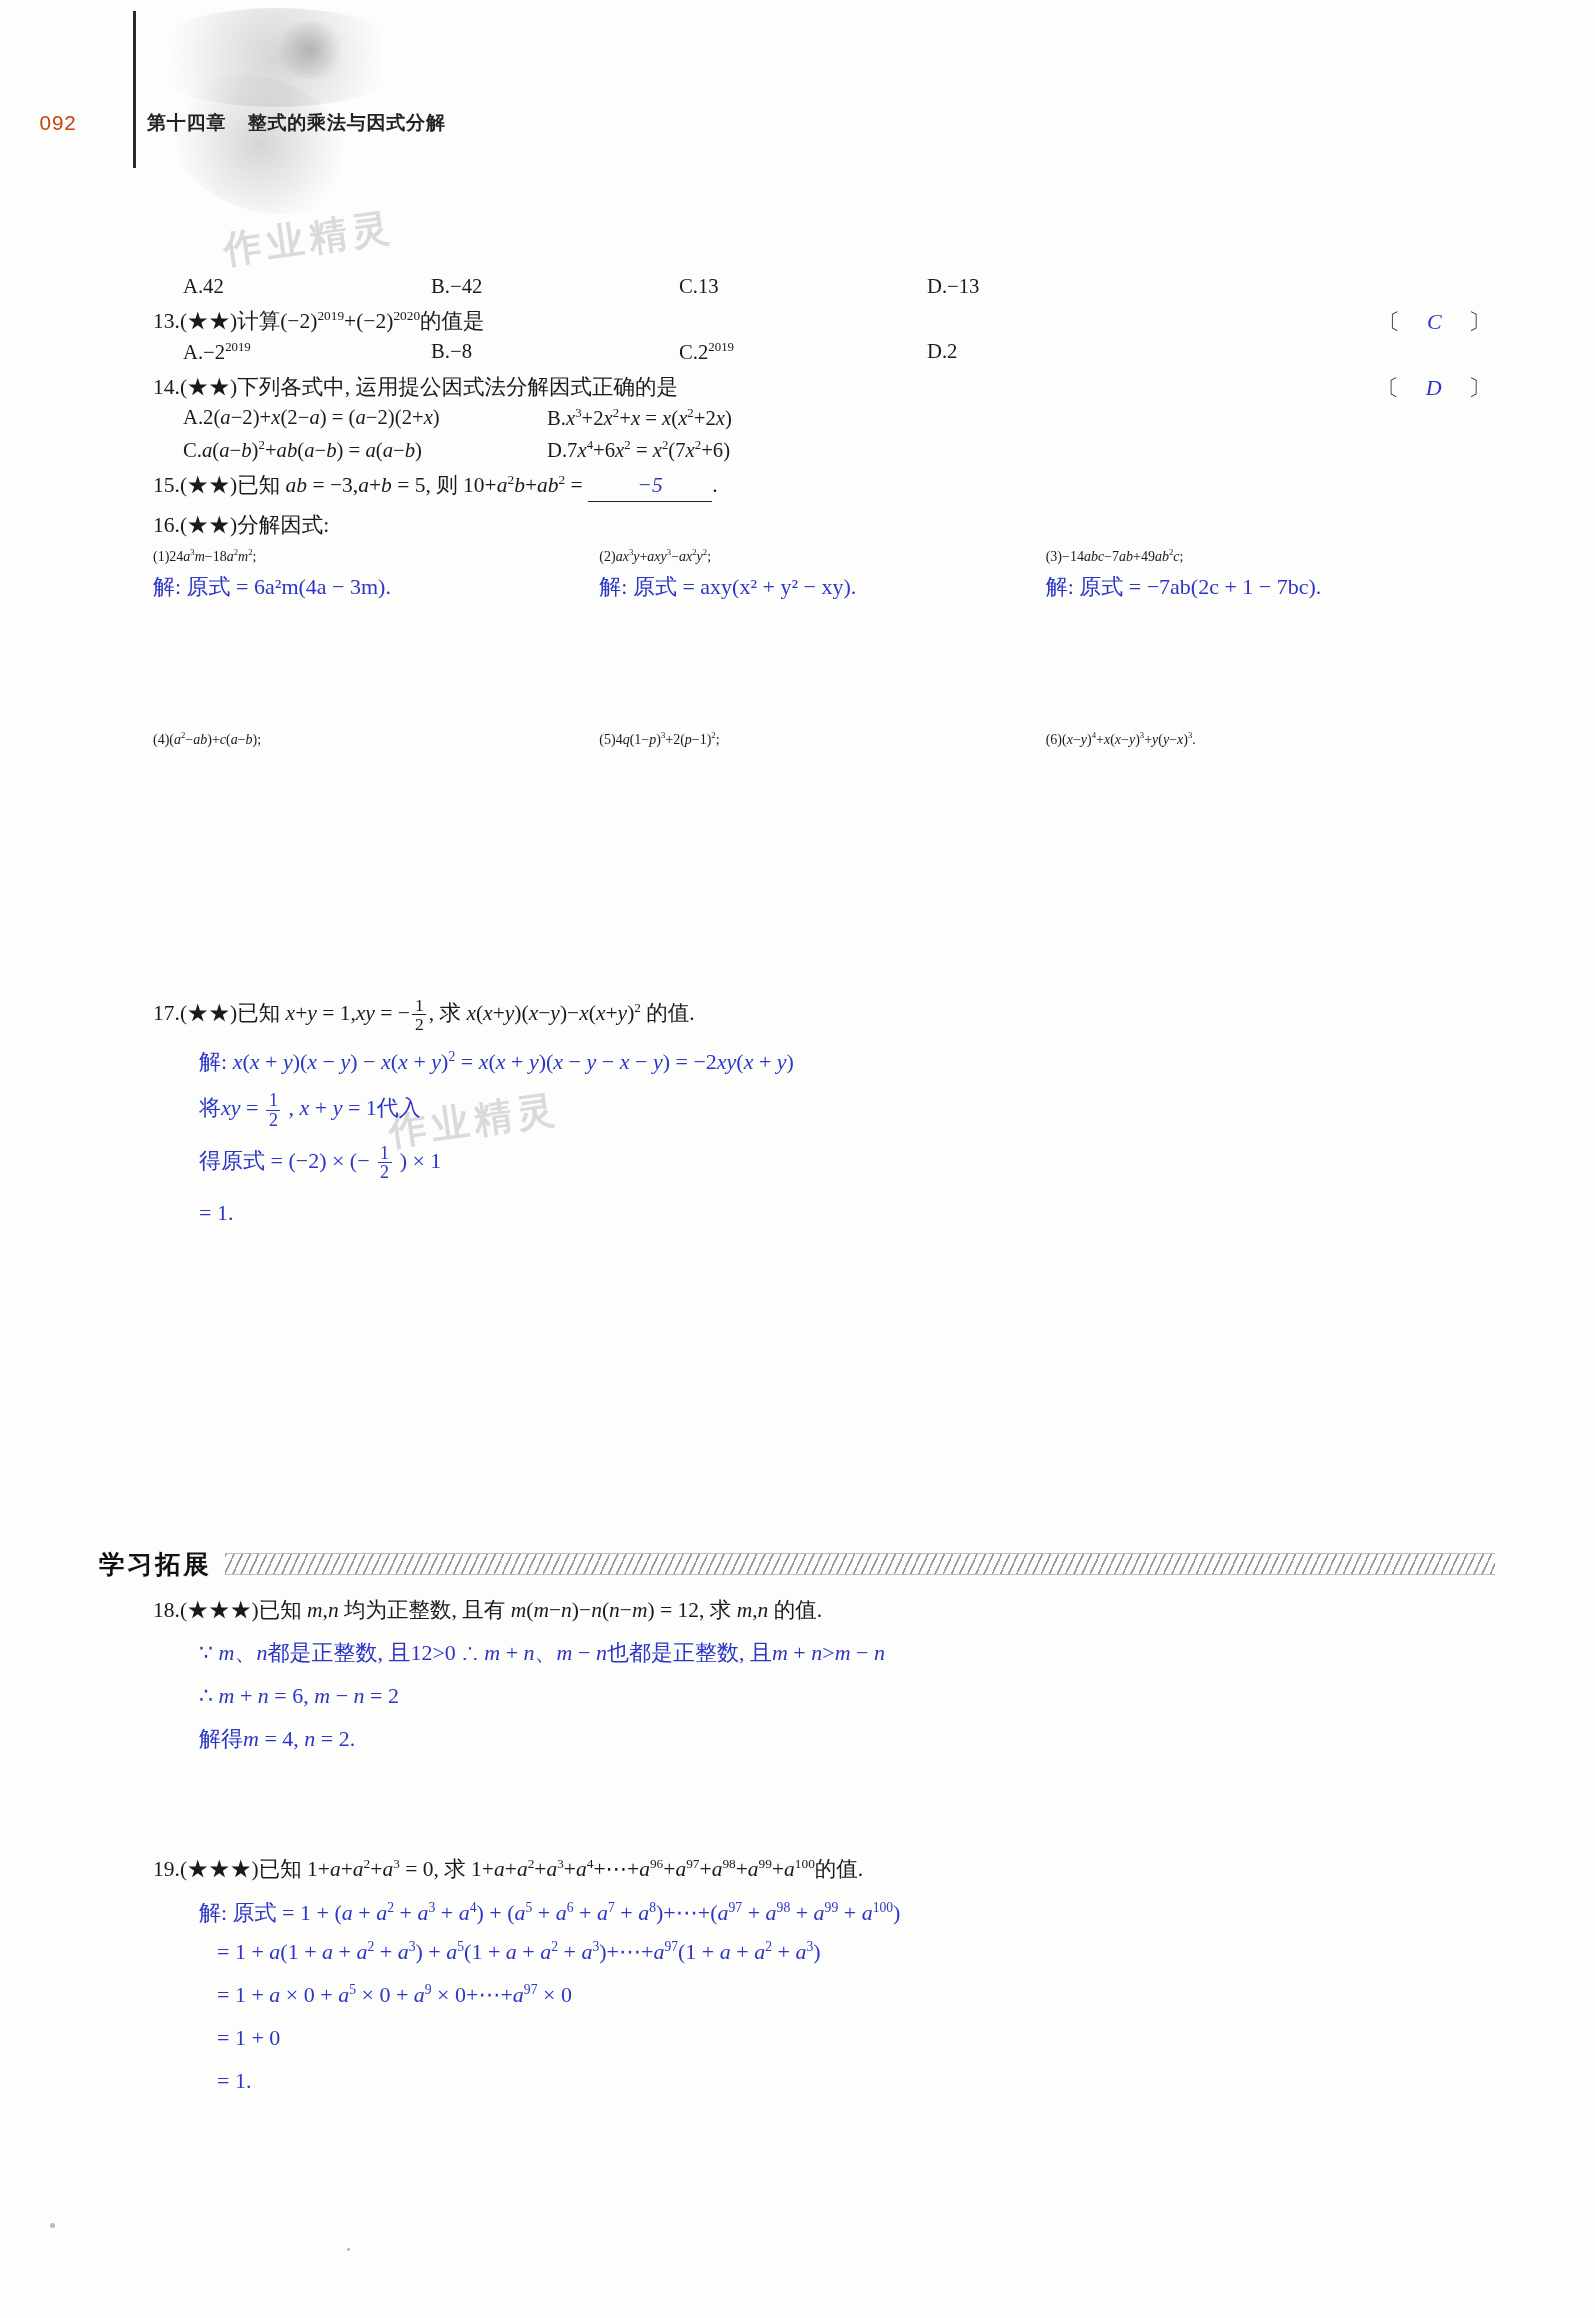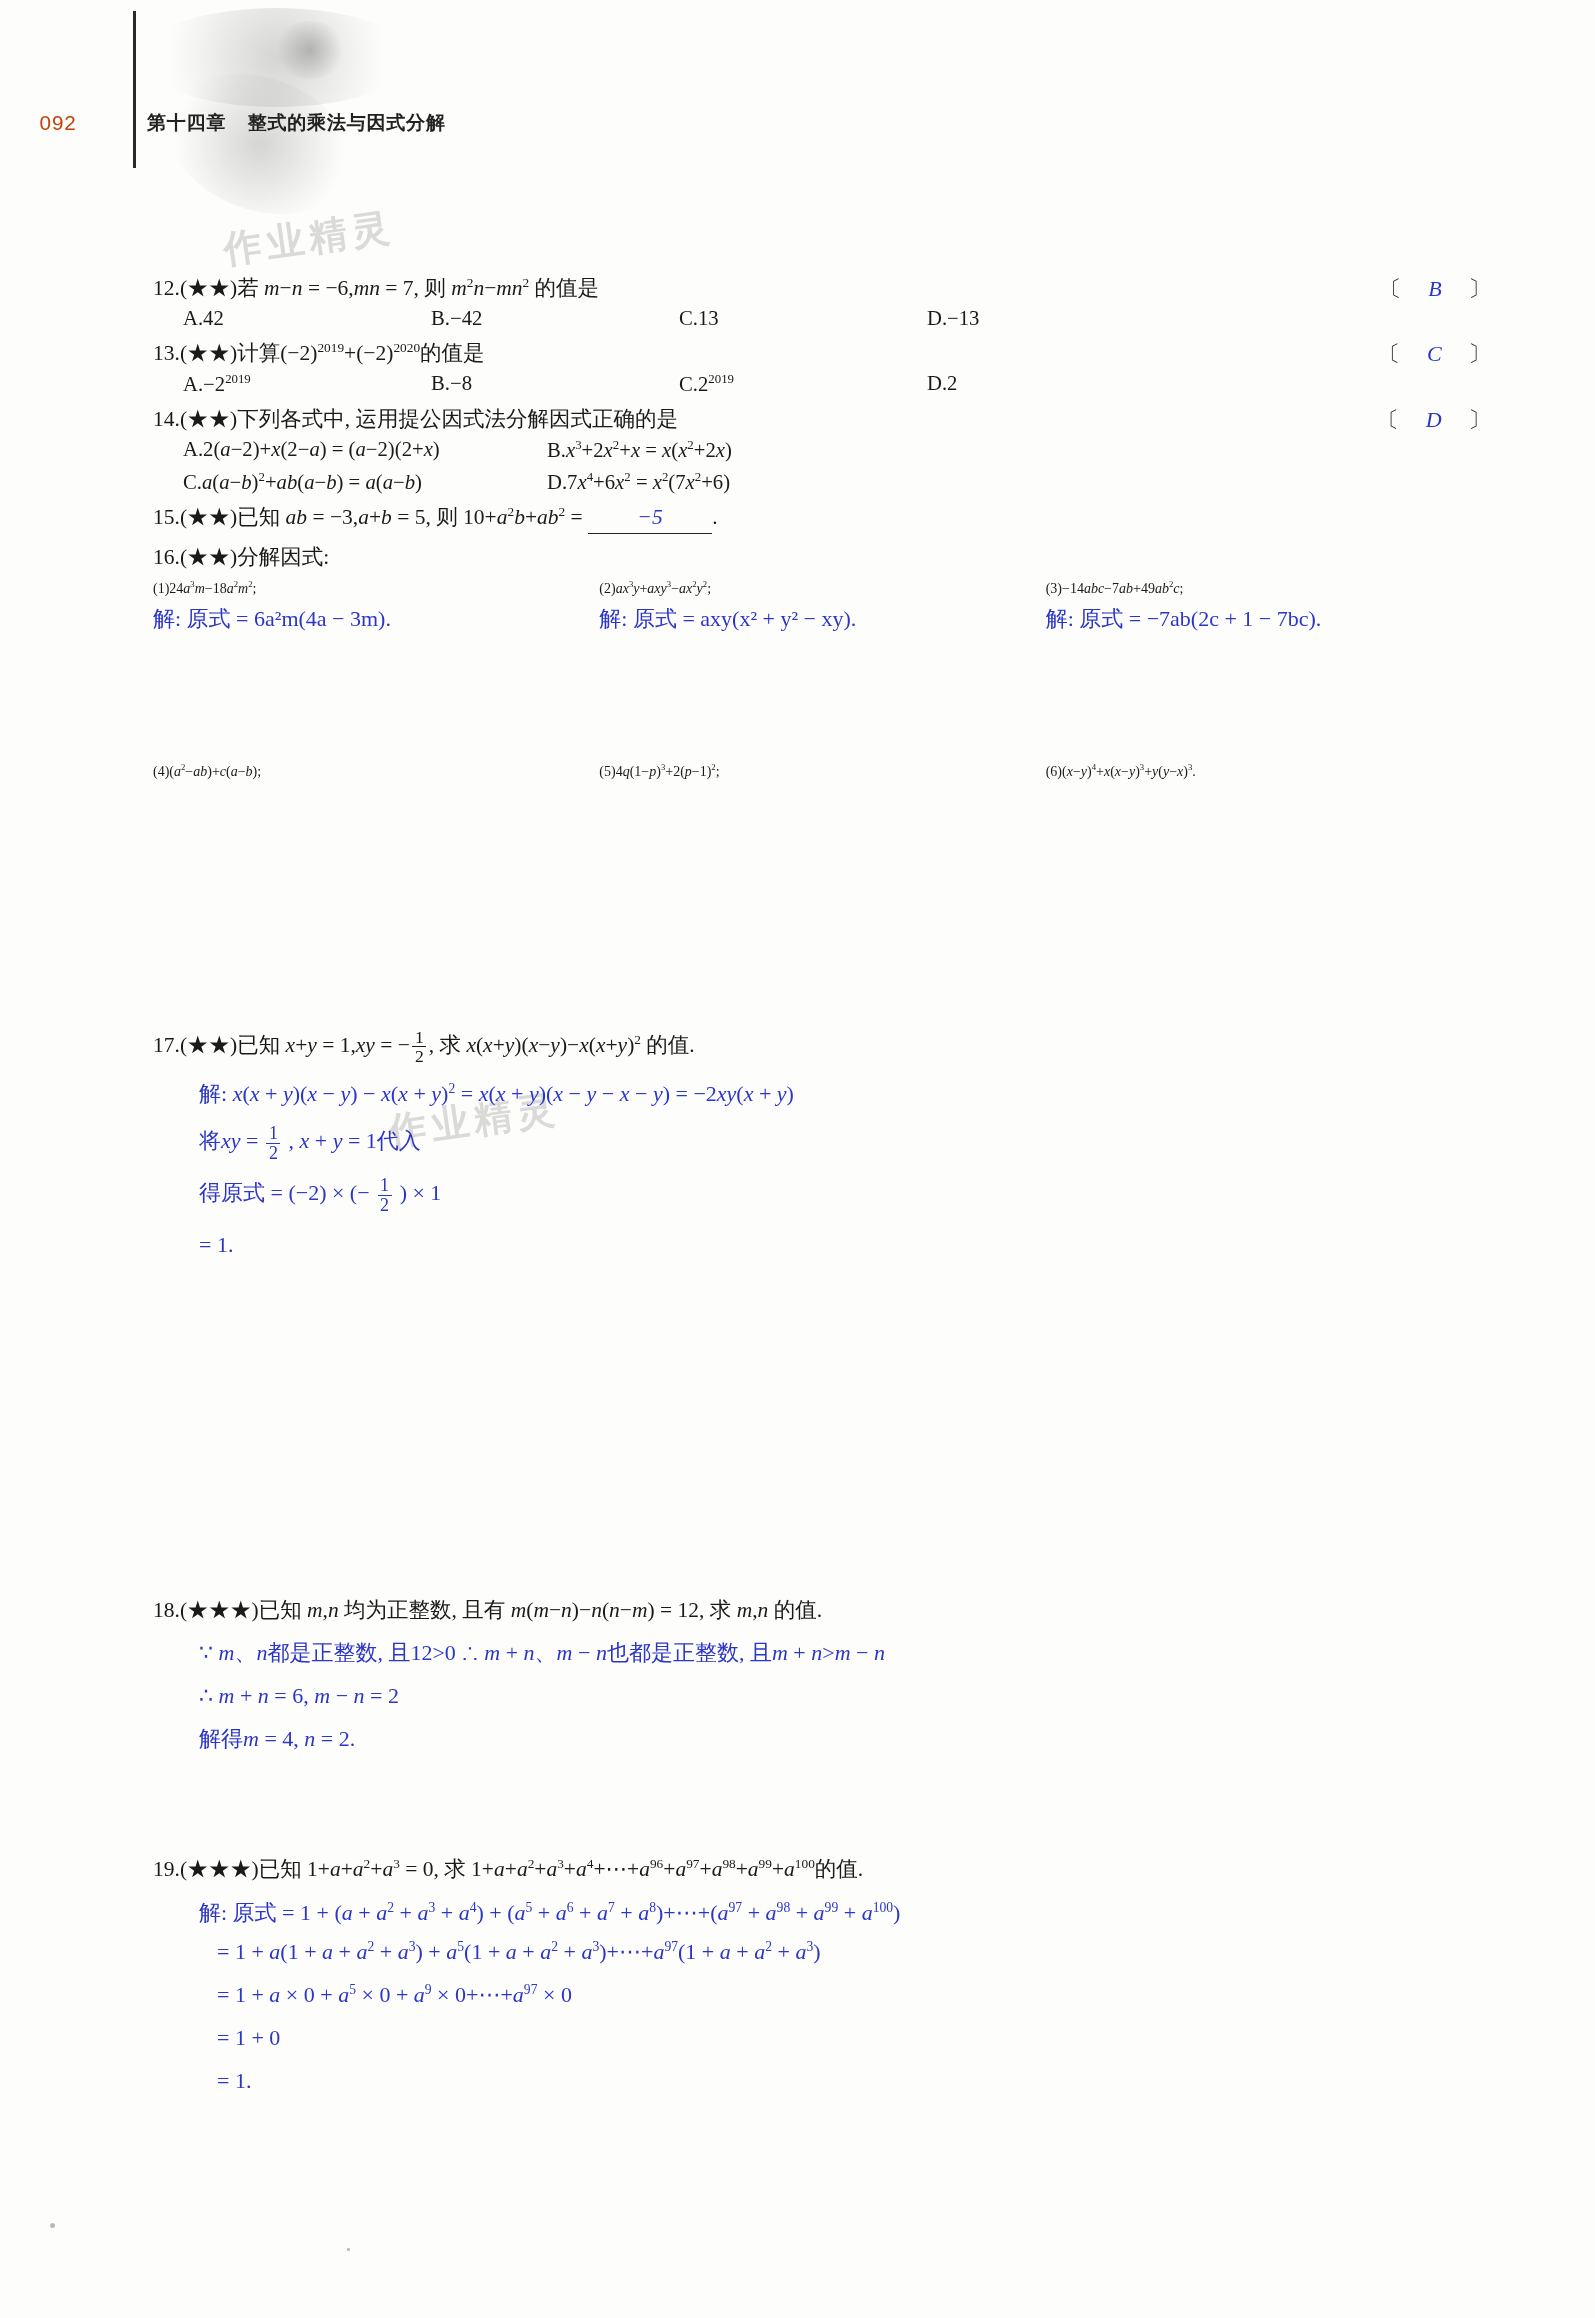--- a/index.html
+++ b/index.html
@@ -212,24 +212,20 @@
     <div class="chapter-title">
       <span>第十四章</span><span class="sec">整式的乘法与因式分解</span>
     </div>
   </div>
 
   <div class="wm wm1">作业精灵</div>
   <div class="wm wm2">作业精灵</div>
 
   <div class="content">
 
-    <div class="qline">
-      <span class="q-idx">12.</span><span class="stars">(★★)</span>若&nbsp;<span class="it">m</span>−<span class="it">n</span> = −6,<span class="it">mn</span> = 7, 则&nbsp;<span class="it">m</span><sup>2</sup><span class="it">n</span>−<span class="it">mn</span><sup>2</sup>&nbsp;的值是
-      <span class="ans-box">〔<span class="ans-letter">B</span>〕</span>
-    </div>
     <div class="choice-row">
       <div>A.42</div>
       <div>B.−42</div>
       <div>C.13</div>
       <div>D.−13</div>
     </div>
 
     <div class="qline">
       <span class="q-idx">13.</span><span class="stars">(★★)</span>计算(−2)<sup>2019</sup>+(−2)<sup>2020</sup>的值是
       <span class="ans-box">〔<span class="ans-letter">C</span>〕</span>
@@ -297,20 +293,24 @@
     </div>
     <div class="hand indent" style="margin-top:13.2px;">
       得原式 = (−2) × (− <span class="frac"><span class="num">1</span><span class="den">2</span></span> ) × 1
     </div>
     <div class="hand indent" style="margin-top:13.2px;">
       = 1.
     </div>
 
   </div>
 
+  <div class="section-banner" style="top:1545px;">
+    <div class="banner-title">学习拓展</div>
+    <div class="banner-hatch"></div>
+  </div>
 
   <div class="content" style="top:1595px;">
 
     <div class="qline">
       <span class="q-idx">18.</span><span class="stars">(★★★)</span>已知&nbsp;<span class="it">m</span>,<span class="it">n</span>&nbsp;均为正整数, 且有&nbsp;<span class="it">m</span>(<span class="it">m</span>−<span class="it">n</span>)−<span class="it">n</span>(<span class="it">n</span>−<span class="it">m</span>) = 12, 求&nbsp;<span class="it">m</span>,<span class="it">n</span>&nbsp;的值.
     </div>
     <div class="hand indent" style="margin-top:10px;">
       ∵ <span class="it">m</span>、<span class="it">n</span>都是正整数, 且12&gt;0 ∴ <span class="it">m</span> + <span class="it">n</span>、<span class="it">m</span> − <span class="it">n</span>也都是正整数, 且<span class="it">m</span> + <span class="it">n</span>&gt;<span class="it">m</span> − <span class="it">n</span>
     </div>
     <div class="hand indent" style="margin-top:10px;">

